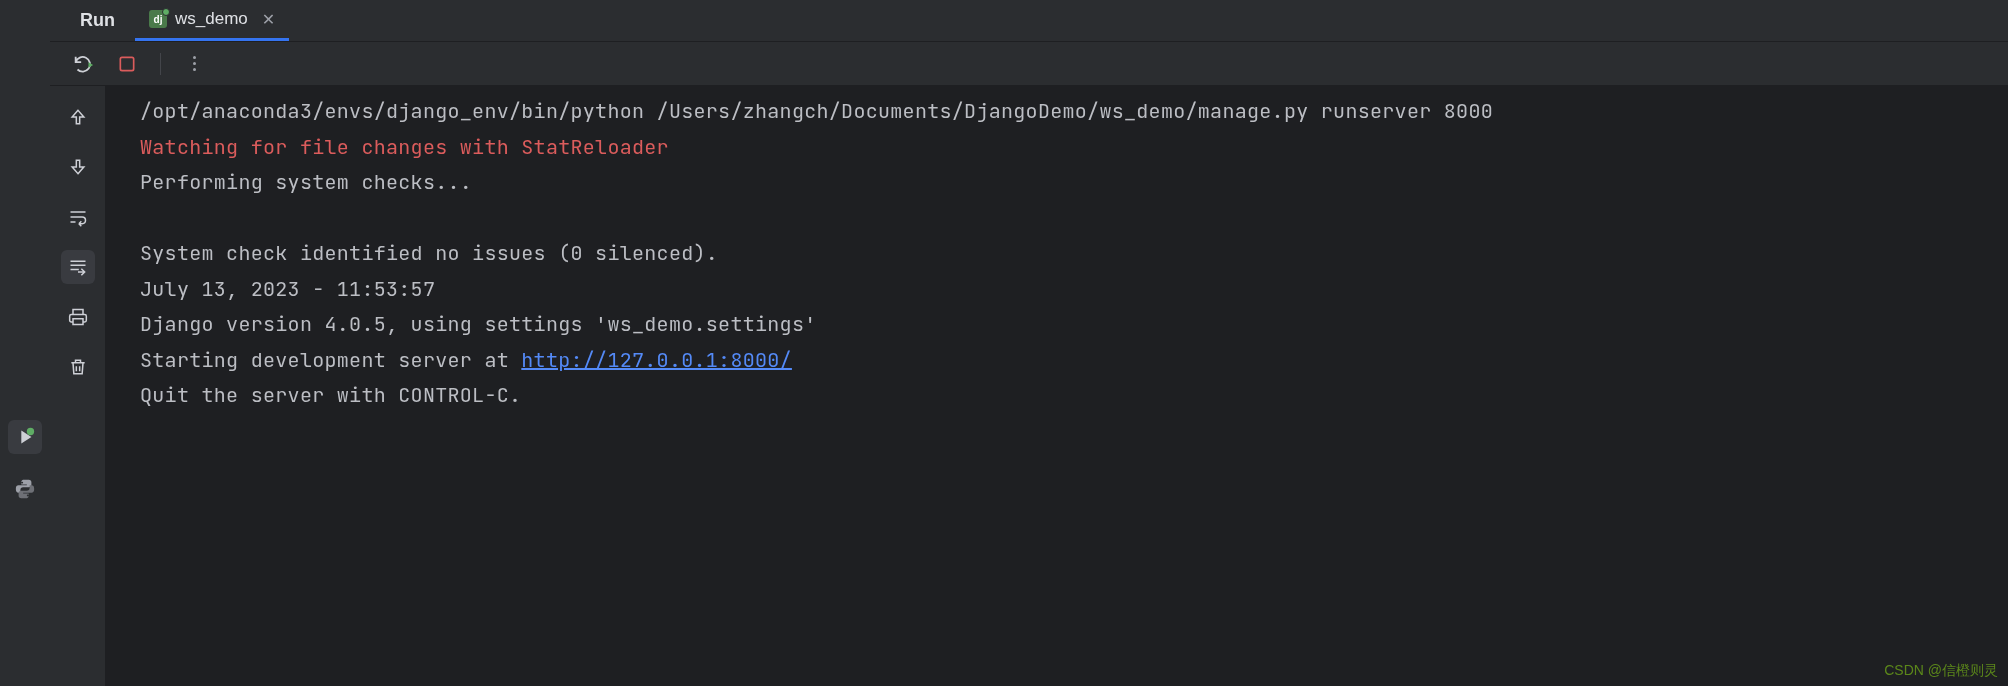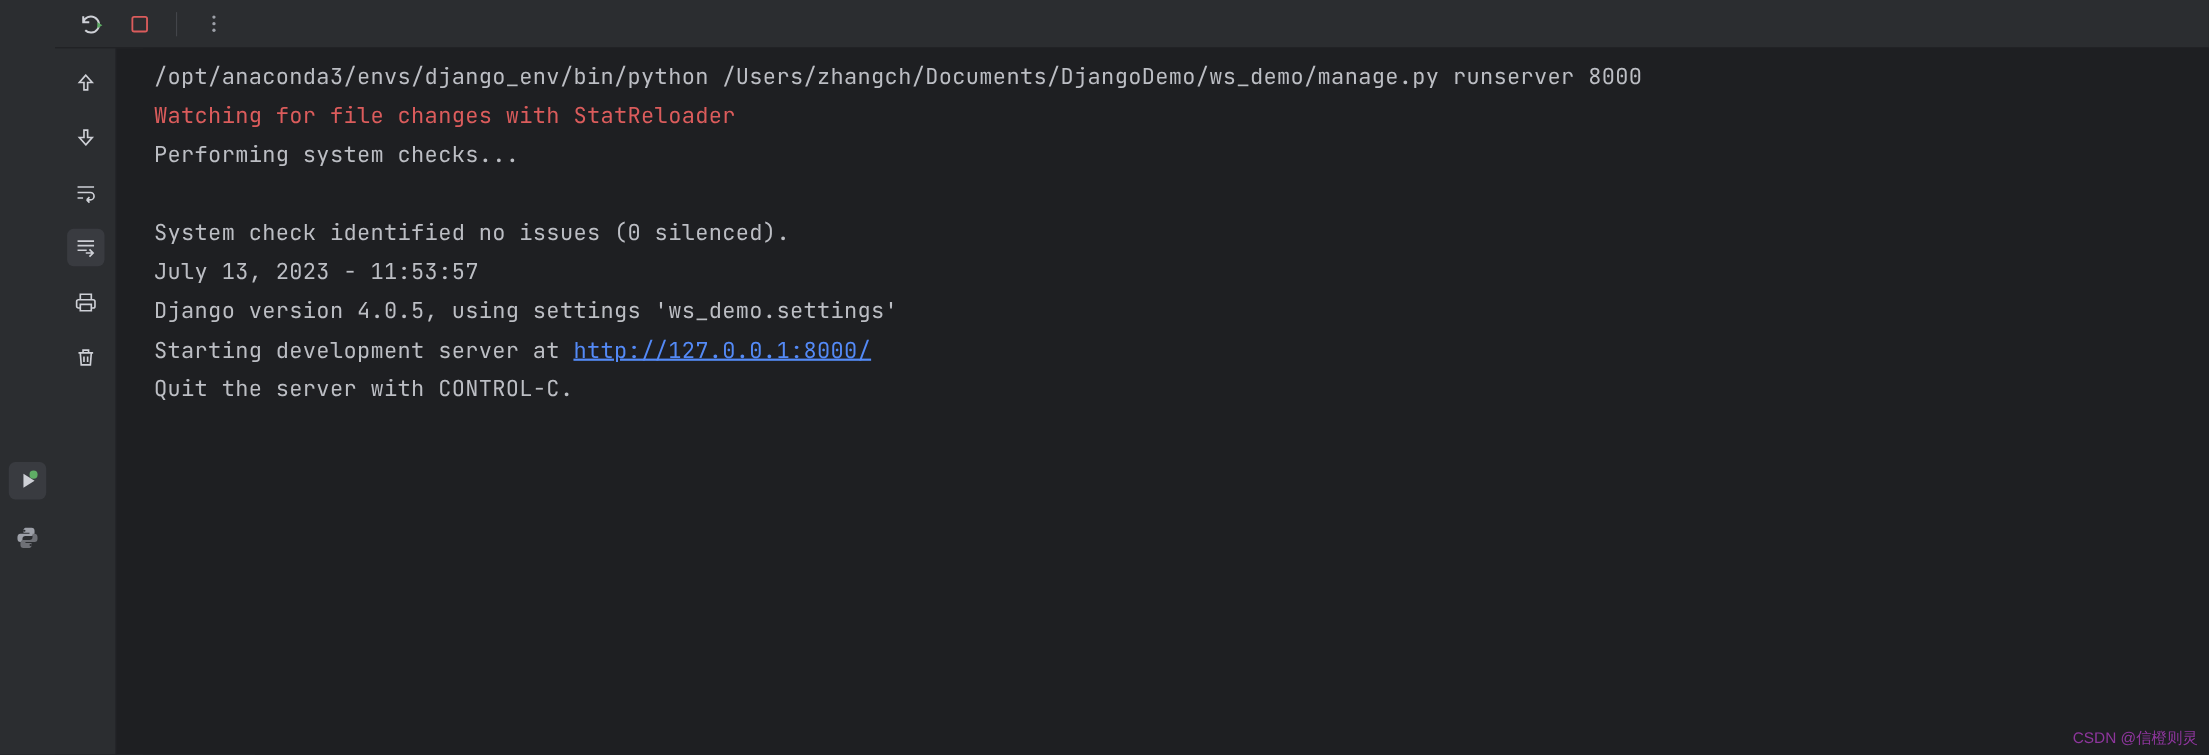--- a/index.html
+++ b/index.html
@@ -115,21 +115,21 @@
     letter-spacing: 0.3px;
     color:#bcbec4;
     white-space: pre;
     overflow:hidden;
     margin-left:24px;
   }
   .console .warn { color:#db5c5c; }
   .console a { color:#548af7; text-decoration: underline; }
   .watermark{
     position:fixed;bottom:6px;right:10px;
-    font-family:sans-serif;font-size:14px;color:#d946ef;opacity:.6;
+    font-family:sans-serif;font-size:14px;color:#84cc16;opacity:.6;
   }
   svg { display:block; }
 </style>
 </head>
 <body>
 
 <div class="left-gutter">
   <div class="icon-btn active">
     <svg width="22" height="22" viewBox="0 0 24 24">
         <path d="M8 5v14l11-7z" fill="#ced0d6"></path>
@@ -139,20 +139,31 @@
   <div class="icon-btn">
     <svg width="22" height="22" viewBox="0 0 24 24">
         <path fill="#9da0a8" d="M11 2c-3 0-3 2-3 3v2h6v1H5c-2 0-3 1-3 4s1 4 3 4h2v-3c0-2 1-3 3-3h6c2 0 3-1 3-3V5c0-2-1-3-3-3h-5zm-2 2a1 1 0 110 2 1 1 0 010-2z"></path>
         <path fill="#6e7076" d="M13 22c3 0 3-2 3-3v-2h-6v-1h9c2 0 3-1 3-4s-1-4-3-4h-2v3c0 2-1 3-3 3H8c-2 0-3 1-3 3v2c0 2 1 3 3 3h5zm2-2a1 1 0 110-2 1 1 0 010 2z"></path>
       </svg>
   </div>
 </div>
 
 <div class="main">
 
+  <div class="tabs">
+    <div class="tab-title">Run</div>
+    <div class="tab">
+      <span class="dj-icon">
+          <span>dj</span>
+          <span class="status-dot"></span>
+        </span>
+      <span>ws_demo</span>
+      <span class="close">✕</span>
+    </div>
+  </div>
 
   <div class="toolbar">
     <div class="tool-btn" title="Rerun">
       <svg width="22" height="22" viewBox="0 0 24 24">
           <path fill="none" stroke="#ced0d6" stroke-width="2" d="M4 4v6h6M4 10a8 8 0 1 1 2 8"></path>
           <path d="M18 10l5 3-5 3z" fill="#5fad65"></path>
         </svg>
     </div>
     <div class="tool-btn" title="Stop">
       <svg width="20" height="20" viewBox="0 0 24 24">

